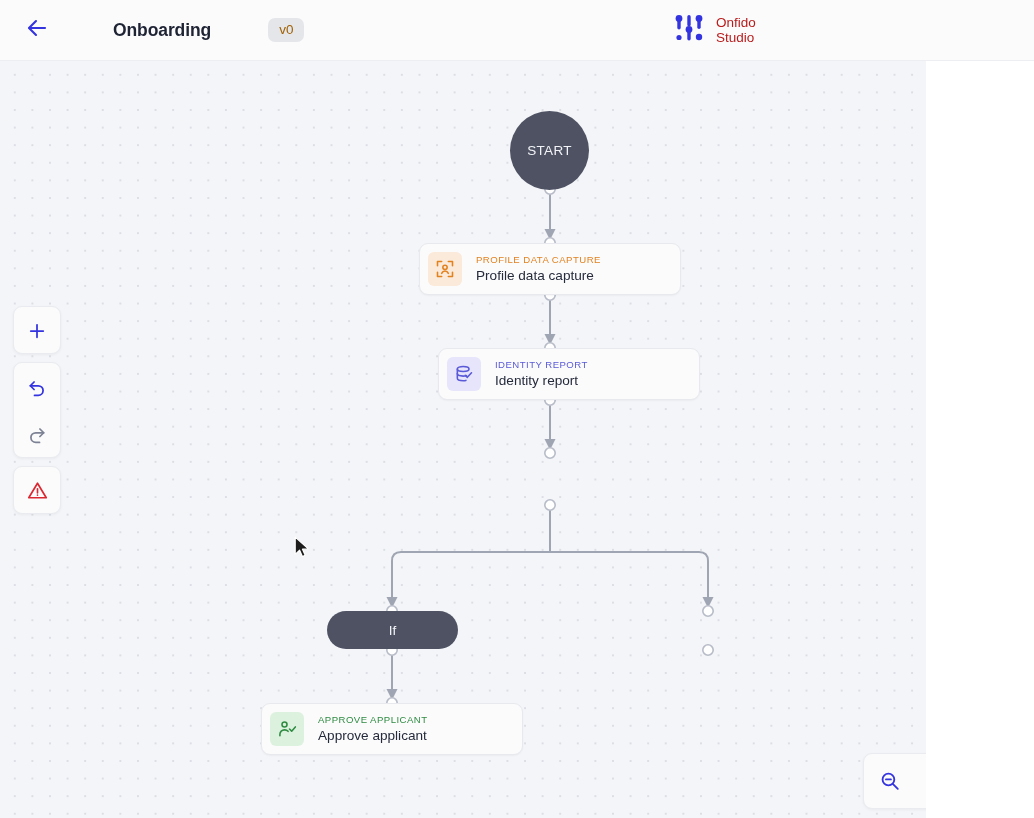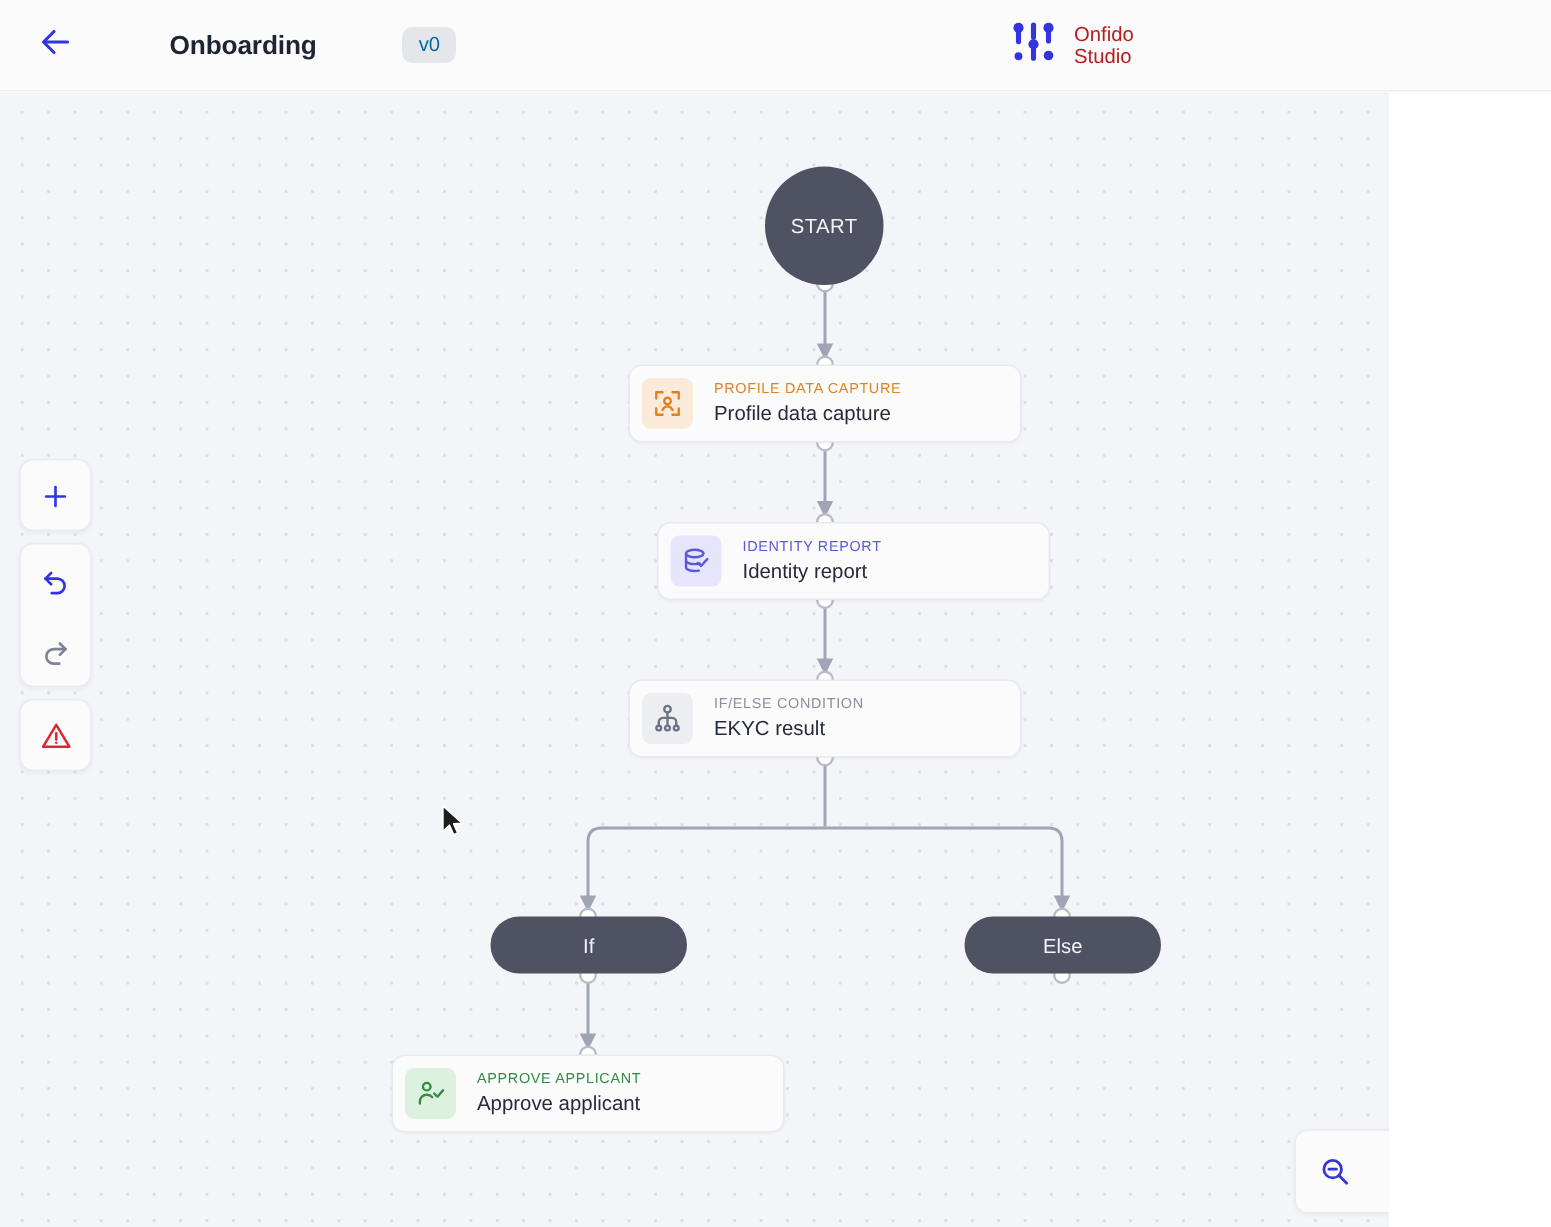--- a/index.html
+++ b/index.html
@@ -33,21 +33,21 @@
   #flow-title {
     margin-left: 15px;
     font-size: 17.5px;
     font-weight: bold;
     color: #1f2435;
     letter-spacing: -0.1px;
   }
   #version-badge {
     margin-left: 13px;
     background: #e4e6ea;
-    color: #0369a1;
+    color: #a16207;
     font-size: 13.5px;
     border-radius: 7px;
     padding: 5px 11px;
     line-height: 1;
     cursor: pointer;
   }
   #brand-logo {
     position: absolute;
     left: 674px;
     top: 13px;
@@ -310,43 +310,23 @@
         <path d="M4 11.5c0 1.7 3.1 3 7 3 1.5 0 2.9-0.2 4-0.5"></path>
         <polyline points="13.5,13.5 16,16 21,10.5"></polyline>
       </svg>
     </div>
     <div class="card-text">
       <div class="card-kicker">IDENTITY REPORT</div>
       <div class="card-title">Identity report</div>
     </div>
   </div>
 
-  <div class="node card" id="node-ekyc">
-    <div class="card-icon">
-      <svg width="20" height="20" viewBox="0 0 24 24" fill="none" stroke="#6d7383" stroke-width="1.9" stroke-linecap="round" stroke-linejoin="round">
-        <circle cx="12" cy="4.5" r="2.6"></circle>
-        <path d="M12 7.1v4.4"></path>
-        <path d="M5 18v-3.2a3.3 3.3 0 0 1 3.3-3.3h7.4a3.3 3.3 0 0 1 3.3 3.3V18"></path>
-        <circle cx="5" cy="19.6" r="1.9"></circle>
-        <circle cx="12" cy="19.6" r="1.9"></circle>
-        <circle cx="19" cy="19.6" r="1.9"></circle>
-        <path d="M12 11.5v6.2"></path>
-      </svg>
-    </div>
-    <div class="card-text">
-      <div class="card-kicker">IF/ELSE CONDITION</div>
-      <div class="card-title">EKYC result</div>
-    </div>
-  </div>
 
   <div class="node pill" id="pill-if">
     <span>If</span>
-  </div>
-  <div class="node pill" id="pill-else">
-    <span>Else</span>
   </div>
 
   <div class="node card" id="node-approve">
     <div class="card-icon">
       <svg width="20" height="20" viewBox="0 0 24 24" fill="none" stroke="#2f8c42" stroke-width="1.9" stroke-linecap="round" stroke-linejoin="round">
         <circle cx="9" cy="6.5" r="3"></circle>
         <path d="M3.5 20v-1.6A5.4 5.4 0 0 1 8.9 13h0.4a5.4 5.4 0 0 1 4 1.8"></path>
         <polyline points="15,12 17.6,14.6 22,9.5"></polyline>
       </svg>
     </div>

